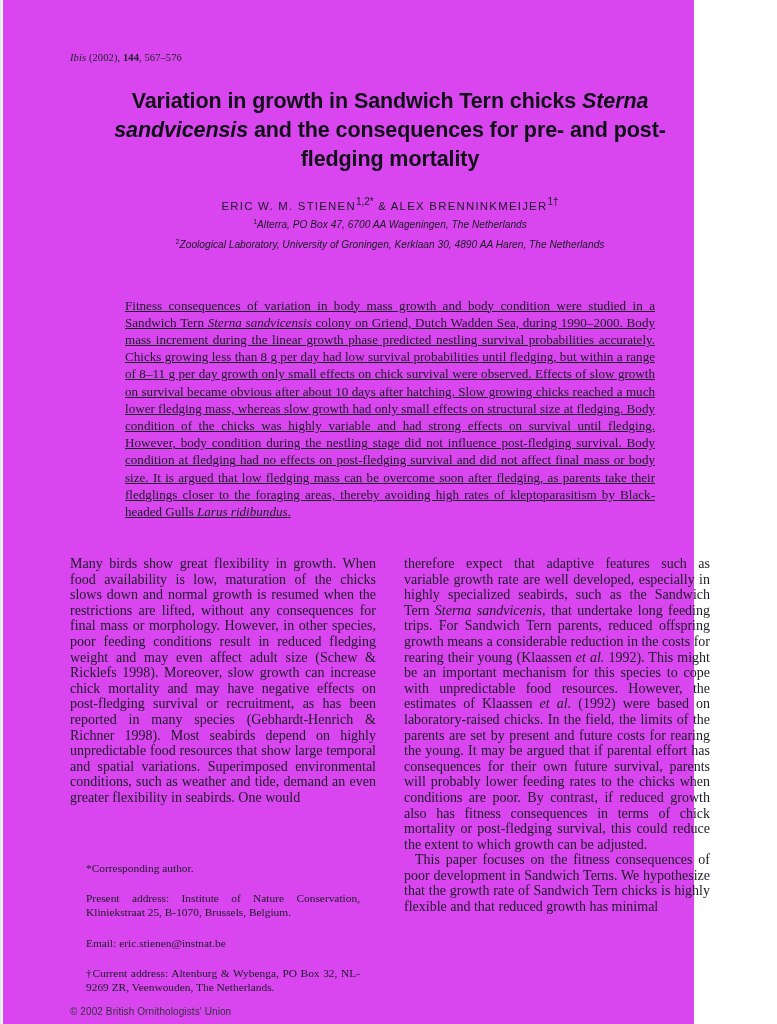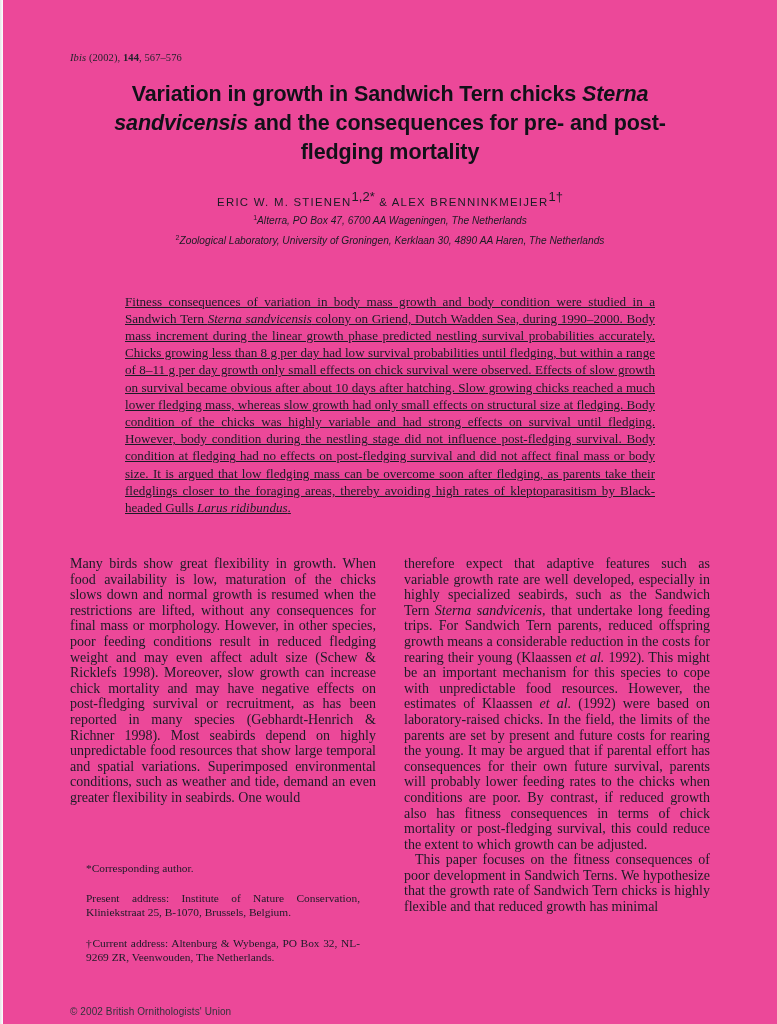--- a/index.html
+++ b/index.html
@@ -9,23 +9,23 @@
   }
   body {
     width: 777px;
     height: 1024px;
     overflow: hidden;
     font-family: "Liberation Serif", serif;
     color: #1a1a22;
   }
   .page {
     position: relative;
-    width: 777px;
+    width: 694px;
     height: 1024px;
-    background: #ec4899;
+    background: #d946ef;
     box-sizing: border-box;
     padding: 14px;
   }
   
   .page::before {
     content: "";
     position: absolute;
     left: 0; top: 0; bottom: 0;
     width: 3px;
     background: linear-gradient(to right, #e4e4e6, #ffffff);
@@ -45,42 +45,42 @@
     font-family: "Liberation Serif", serif;
     font-size: 10.5px;
     color: #23232c;
     letter-spacing: .1px;
   }
   .journal-line .ital { font-style: italic; }
   .journal-line .bold { font-weight: bold; }
 
   
   .title {
-    margin-top: 17px;
+    margin-top: 24px;
     text-align: center;
     font-family: "Liberation Sans", sans-serif;
     font-weight: bold;
     font-size: 21.5px;
     line-height: 29px;
     color: #111118;
     letter-spacing: -0.1px;
     padding: 0 14px;
   }
   .title .ital { font-style: italic; }
 
   
   .authors {
     margin-top: 22px;
     text-align: center;
     font-family: "Liberation Sans", sans-serif;
     font-size: 11.4px;
     letter-spacing: 1.25px;
     color: #1b1b24;
   }
-  .authors sup { font-size: 13px; letter-spacing: 0; }
+  .authors sup { font-size: 10px; letter-spacing: 0; }
   .affil {
     text-align: center;
     font-family: "Liberation Sans", sans-serif;
     font-style: italic;
     font-size: 10.2px;
     line-height: 14px;
     color: #1b1b24;
     margin-top: 3px;
   }
   .affil sup { font-size: 7px; font-style: normal; }
@@ -187,18 +187,19 @@
     <div class="col">
       <p><span>therefore expect that adaptive features such as variable growth rate are well developed, especially in highly specialized seabirds, such as the Sandwich Tern </span><span class="ital">Sterna sandvicenis</span><span>, that undertake long feeding trips. For Sandwich Tern parents, reduced offspring growth means a considerable reduction in the costs for rearing their young (Klaassen </span><span class="ital">et al.</span><span> 1992). This might be an important mechanism for this species to cope with unpredictable food resources. However, the estimates of Klaassen </span><span class="ital">et al.</span><span> (1992) were based on laboratory-raised chicks. In the field, the limits of the parents are set by present and future costs for rearing the young. It may be argued that if parental effort has consequences for their own future survival, parents will probably lower feeding rates to the chicks when conditions are poor. By contrast, if reduced growth also has fitness consequences in terms of chick mortality or post-fledging survival, this could reduce the extent to which growth can be adjusted.</span></p>
       <p>This paper focuses on the fitness consequences of poor development in Sandwich Terns. We hypothesize that the growth rate of Sandwich Tern chicks is highly flexible and that reduced growth has minimal</p>
     </div>
 
   </div>
 
   <div class="footnotes">
     <div>*Corresponding author.</div>
     <div>Present address: Institute of Nature Conservation, Kliniekstraat 25, B-1070, Brussels, Belgium.</div>
+    <div>Email: eric.stienen@instnat.be</div>
     <div>†Current address: Altenburg &amp; Wybenga, PO Box 32, NL-9269 ZR, Veenwouden, The Netherlands.</div>
   </div>
 
   <div class="copyright">© 2002 British Ornithologists' Union</div>
 
 </div>
 
 </body></html>

